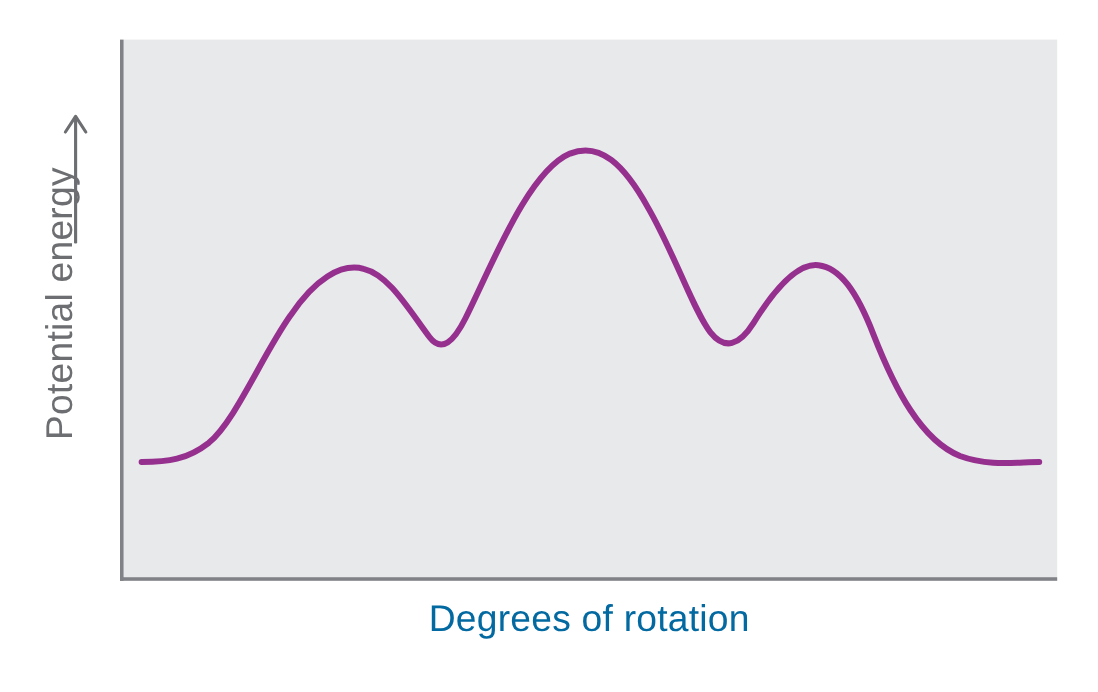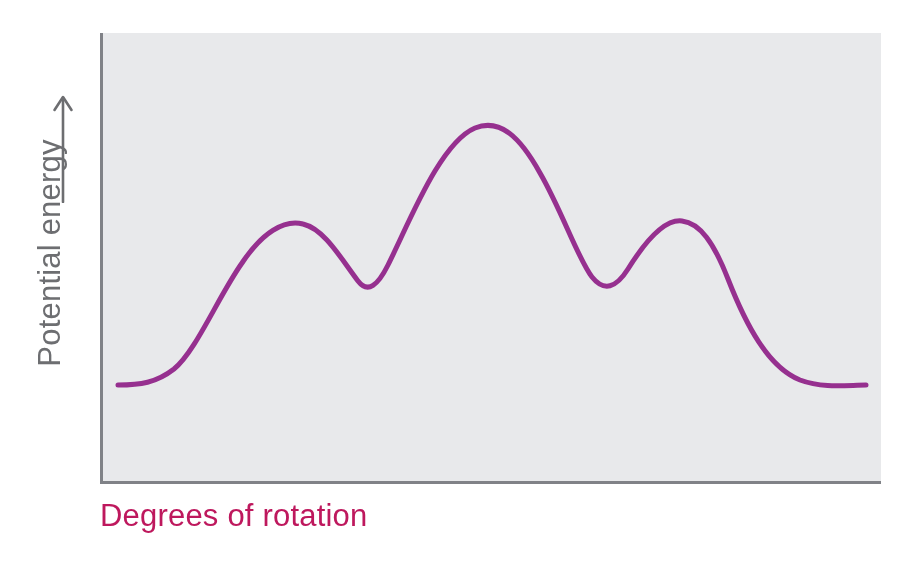--- a/index.html
+++ b/index.html
@@ -56,22 +56,23 @@
     width: 22px;
     height: 115px;
   }
 
   
   #x-axis-label {
     position: absolute;
     left: 100px;
     top: 498px;
     width: 782px;
+    text-align: center;
     font-size: 31px;
-    color: #be185d;
+    color: #0369a1;
     letter-spacing: 0.2px;
     white-space: nowrap;
   }
 
   
   #plot-area {
     position: absolute;
     left: 100px;
     top: 33px;
     width: 781px;

